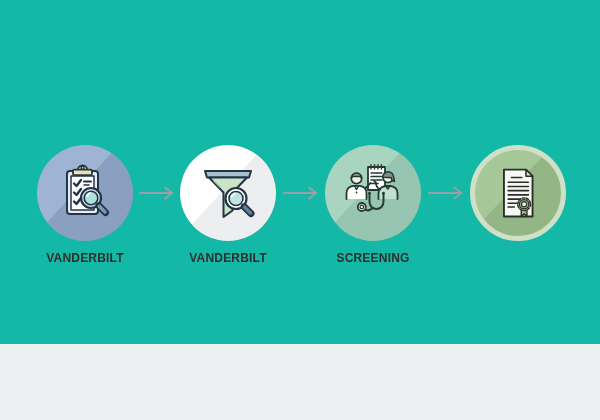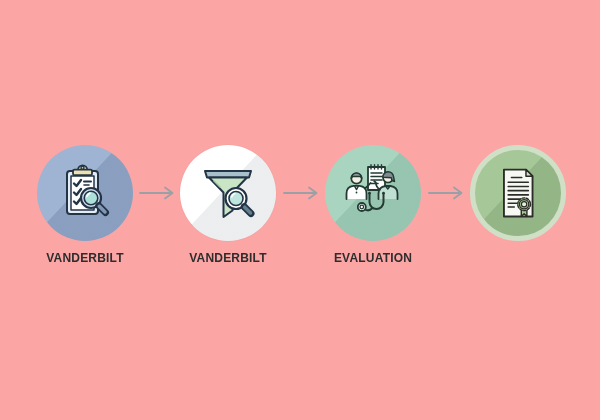--- a/index.html
+++ b/index.html
@@ -1,18 +1,18 @@
 <!DOCTYPE html>
 <html><head>
 <meta charset="utf-8">
 <style>
   html,body { margin:0; padding:0; background:#edf0f1; }
   .canvas {
-    position:relative; width:600px; height:420px;
-    background:#fca5a5; overflow:hidden;
+    position:relative; width:600px; height:344px;
+    background:#14b8a6; overflow:hidden;
     font-family:"Liberation Sans", sans-serif;
   }
   .step { position:absolute; top:145px; width:140px; text-align:center; }
   .step-1 { left:15px; }
   .step-2 { left:158px; }
   .step-3 { left:303px; }
   .step-4 { left:448px; }
 
   .circle {
     position:relative; width:96px; height:96px; margin:0 auto;
@@ -139,21 +139,21 @@
           <path d="M28.5,33.5 V41 A7,7 0 0 0 42.5,41 V33.5" stroke-width="2"></path>
           <circle cx="28.5" cy="32.2" r="1.4" fill="#243b33" stroke="none"></circle>
           <circle cx="42.5" cy="32.2" r="1.4" fill="#243b33" stroke="none"></circle>
           <path d="M31.3,47.3 C28.5,50 25.5,49.5 23.6,47.9" stroke-width="2"></path>
           <circle cx="20.8" cy="46" r="4" fill="#ffffff" stroke-width="1.8"></circle>
           <circle cx="20.8" cy="46" r="1.8" stroke-width="1.3"></circle>
         </g>
       </svg>
     </div>
     <div class="step-label">
-      <span>EVALUATION</span>
+      <span>SCREENING</span>
     </div>
   </div>
 
   <svg class="arrow arrow-3" viewBox="0 0 38 16">
     <line x1="2" y1="8" x2="34" y2="8" stroke="#9aa0a5" stroke-width="1.8" stroke-linecap="round"></line>
     <polyline points="27,2.5 34.5,8 27,13.5" fill="none" stroke="#9aa0a5" stroke-width="1.8" stroke-linecap="round" stroke-linejoin="round"></polyline>
   </svg>
 
   <div class="step step-4">
     <div class="circle">

